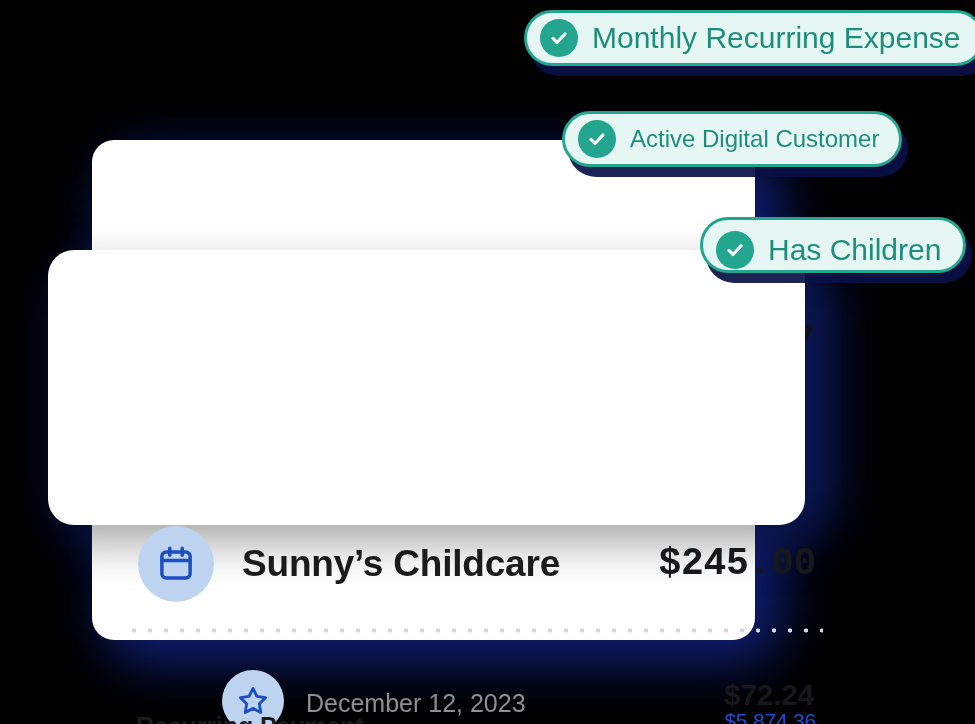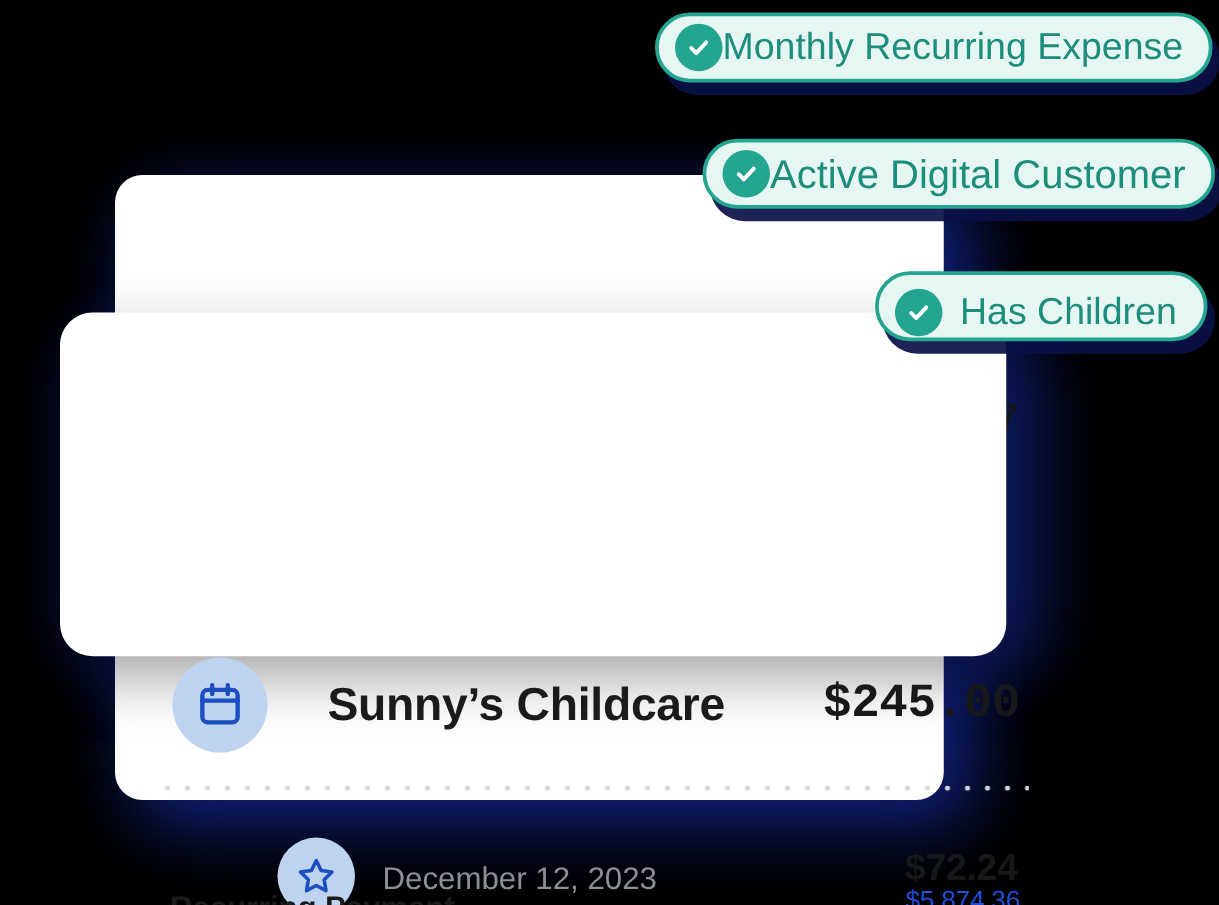--- a/index.html
+++ b/index.html
@@ -62,21 +62,20 @@
     align-items: center;
     justify-content: center;
   }
   .icon-circle svg { display: block; }
 
   .row-text { margin-left: 22px; }
   .row-title {
     font-weight: 700;
     color: #1b1b1b;
     letter-spacing: -.2px;
-    margin-left: 20px;
   }
   .row-date {
     color: #8b8f96;
     font-weight: 400;
   }
   .row-amount {
     position: absolute;
     font-weight: 700;
     color: #17181a;
     letter-spacing: -.3px;
@@ -164,25 +163,25 @@
     justify-content: center;
   }
   .badge-label {
     color: #1d8d7c;
     font-weight: 400;
     white-space: nowrap;
   }
 
   .badge-1 { left: 524px; top: 10px;  height: 56px; padding: 0 20px 0 13px; }
   .badge-1 .badge-check { width: 38px; height: 38px; }
-  .badge-1 .badge-label { font-size: 30px; }
+  .badge-1 .badge-label { font-size: 30px; margin-left: 14px; }
 
   .badge-2 { left: 562px; top: 111px; height: 56px; padding: 0 20px 0 13px; }
   .badge-2 .badge-check { width: 38px; height: 38px; }
-  .badge-2 .badge-label { font-size: 32px; }
+  .badge-2 .badge-label { font-size: 24px; margin-left: 14px; }
 
   .badge-3 { left: 700px; top: 217px; height: 56px; padding: 10px 22px 0 13px; }
   .badge-3 .badge-check { width: 38px; height: 38px; }
   .badge-3 .badge-label { font-size: 30px; margin-left: 14px; }
 </style>
 </head>
 <body>
 
 <div id="stage">
 

